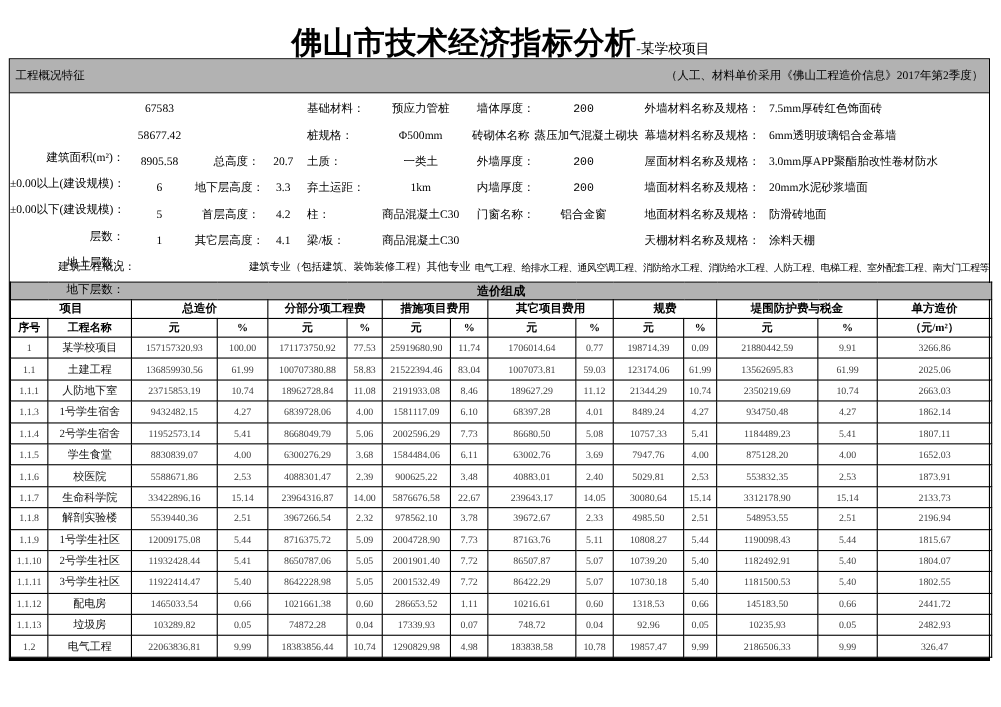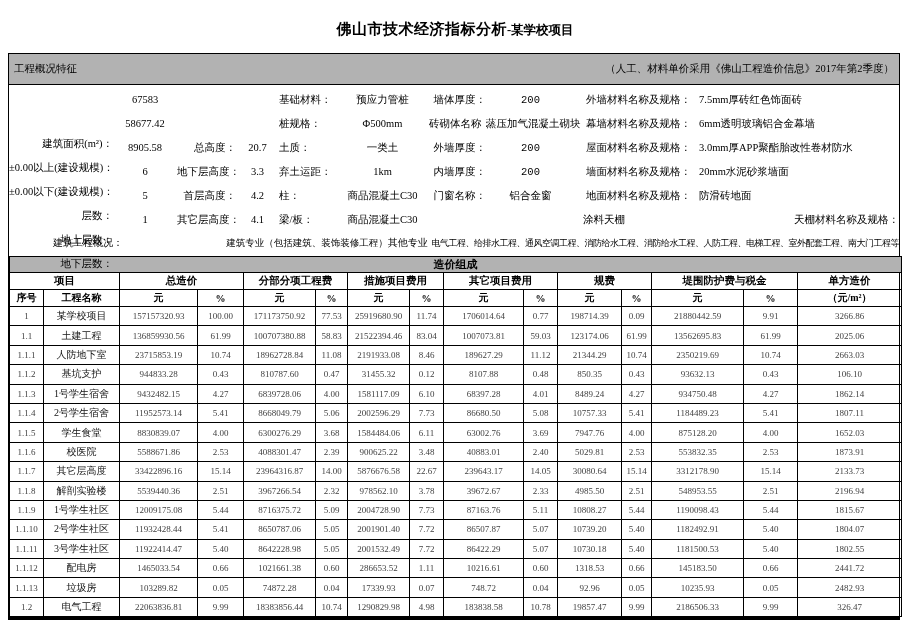--- a/index.html
+++ b/index.html
@@ -5,22 +5,22 @@
   html,body{margin:0;padding:0;background:#fff;}
   body{
     width:910px;height:643px;position:relative;overflow:hidden;
     font-family:"Liberation Serif","DejaVu Serif",serif;color:#000;
   }
   
   .title-row{
     width:100%;text-align:center;padding-top:20px;height:33px;
     white-space:nowrap;
   }
-  .title-main{font-size:15px;font-weight:bold;letter-spacing:.5px;}
-  .title-suffix{font-size:12.5px;font-weight:bold;}
+  .title-main{font-size:28px;font-weight:bold;letter-spacing:.5px;}
+  .title-suffix{font-size:12.5px;font-weight:normal;}
   
   .sheet{
     margin:0 8px;width:892px;box-sizing:border-box;
     border:1px solid #000;border-bottom:3px solid #000;
   }
   
   .graybar{
     height:17px;background:#b2b2b2;border-bottom:1px solid #000;
     display:flex;justify-content:space-between;align-items:center;
     font-size:10.5px;padding:15px 5px;box-sizing:border-box;white-space:nowrap;
@@ -140,22 +140,22 @@
         </div>
         <div class="ov-row">
           <div class="ov-c ov-c0">地下层数：</div>
           <div class="ov-c ov-c1">1</div>
           <div class="ov-c ov-c2">其它层高度：</div>
           <div class="ov-c ov-c3">4.1</div>
           <div class="ov-c ov-c4">梁/板：</div>
           <div class="ov-c ov-c5">商品混凝土C30</div>
           <div class="ov-c ov-c6"></div>
           <div class="ov-c ov-c7"></div>
+          <div class="ov-c ov-c8">天棚材料名称及规格：</div>
           <div class="ov-c ov-c9">涂料天棚</div>
-          <div class="ov-c ov-c8">天棚材料名称及规格：</div>
         </div>
       </div>
     <div class="sum-row">
       <span class="sum-lab1">建筑工程概况：</span>
       <span class="sum-val1">建筑专业（包括建筑、装饰装修工程）</span>
       <span class="sum-lab2">其他专业</span>
       <span class="sum-val2">电气工程、给排水工程、通风空调工程、消防给水工程、消防给水工程、人防工程、电梯工程、室外配套工程、南大门工程等</span>
     </div>
   </div>
 
@@ -255,37 +255,20 @@
           <td class="num-cell">8.46</td>
           <td class="num-cell">189627.29</td>
           <td class="num-cell">11.12</td>
           <td class="num-cell">21344.29</td>
           <td class="num-cell">10.74</td>
           <td class="num-cell">2350219.69</td>
           <td class="num-cell">10.74</td>
           <td class="num-cell">2663.03</td>
         </tr>
         <tr>
-          <td class="idx-cell">1.1.2</td>
-          <td class="name-cell">基坑支护</td>
-          <td class="num-cell">944833.28</td>
-          <td class="num-cell">0.43</td>
-          <td class="num-cell">810787.60</td>
-          <td class="num-cell">0.47</td>
-          <td class="num-cell">31455.32</td>
-          <td class="num-cell">0.12</td>
-          <td class="num-cell">8107.88</td>
-          <td class="num-cell">0.48</td>
-          <td class="num-cell">850.35</td>
-          <td class="num-cell">0.43</td>
-          <td class="num-cell">93632.13</td>
-          <td class="num-cell">0.43</td>
-          <td class="num-cell">106.10</td>
-        </tr>
-        <tr>
           <td class="idx-cell">1.1.3</td>
           <td class="name-cell">1号学生宿舍</td>
           <td class="num-cell">9432482.15</td>
           <td class="num-cell">4.27</td>
           <td class="num-cell">6839728.06</td>
           <td class="num-cell">4.00</td>
           <td class="num-cell">1581117.09</td>
           <td class="num-cell">6.10</td>
           <td class="num-cell">68397.28</td>
           <td class="num-cell">4.01</td>
@@ -341,21 +324,21 @@
           <td class="num-cell">40883.01</td>
           <td class="num-cell">2.40</td>
           <td class="num-cell">5029.81</td>
           <td class="num-cell">2.53</td>
           <td class="num-cell">553832.35</td>
           <td class="num-cell">2.53</td>
           <td class="num-cell">1873.91</td>
         </tr>
         <tr>
           <td class="idx-cell">1.1.7</td>
-          <td class="name-cell">其它层高度</td>
+          <td class="name-cell">生命科学院</td>
           <td class="num-cell">33422896.16</td>
           <td class="num-cell">15.14</td>
           <td class="num-cell">23964316.87</td>
           <td class="num-cell">14.00</td>
           <td class="num-cell">5876676.58</td>
           <td class="num-cell">22.67</td>
           <td class="num-cell">239643.17</td>
           <td class="num-cell">14.05</td>
           <td class="num-cell">30080.64</td>
           <td class="num-cell">15.14</td>

